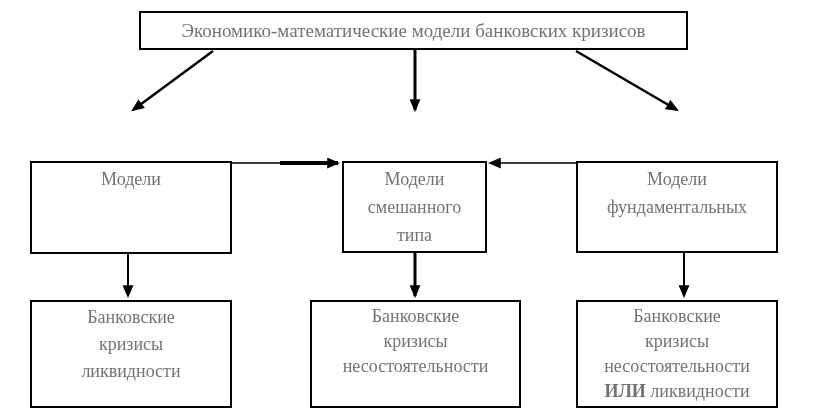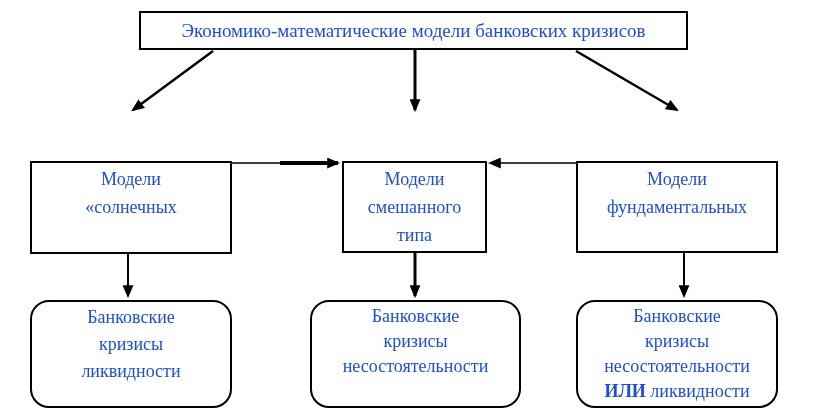--- a/index.html
+++ b/index.html
@@ -1,40 +1,40 @@
 <!DOCTYPE html>
 <html><head>
 <meta charset="utf-8">
 <style>
   html,body{margin:0;padding:0;background:#ffffff;}
   .canvas{
     position:relative;
     width:826px;height:417px;
     background:#ffffff;
     font-family:"Liberation Serif", serif;
-    color:#1d4ed8;
+    color:#737373;
     overflow:hidden;
   }
   .arrows{position:absolute;left:0;top:0;width:826px;height:417px;}
   .arrows line{stroke:#000000;}
   .box{
     position:absolute;
     box-sizing:border-box;
     background:#ffffff;
     border:2px solid #000000;
     text-align:center;
     font-size:18px;
     line-height:28px;
   }
   .box.root{
     display:flex;align-items:center;justify-content:center;
     font-size:19px;line-height:22px;
   }
   .box.mid{padding-top:2px;margin-top:48px;}
-  .box.bot{padding-top:2px;line-height:25px;border-radius:19px;}
+  .box.bot{padding-top:2px;line-height:25px;}
   .box.bot.lh27{line-height:27px;}
   .line{white-space:nowrap;}
   b{font-weight:bold;}
 </style>
 </head>
 <body>
 
 <div class="canvas">
 
   <svg class="arrows" viewBox="0 0 826 417" aria-hidden="true">
@@ -53,21 +53,20 @@
     <line x1="415" y1="205" x2="415" y2="296" stroke-width="3" marker-end="url(#ah)"></line>
     <line x1="684" y1="205" x2="684" y2="296" stroke-width="2" marker-end="url(#ah)"></line>
   </svg>
 
   <div class="box root" style="left:139px;top:11px;width:549px;height:39px;">
     <span>Экономико-математические модели банковских кризисов</span>
   </div>
 
   <div class="box mid" style="left:30px;top:113px;width:202px;height:93px;">
     <div class="line">Модели</div>
-    <div class="line">«солнечных</div>
   </div>
 
   <div class="box mid" style="left:342px;top:113px;width:145px;height:92px;">
     <div class="line">Модели</div>
     <div class="line">смешанного</div>
     <div class="line">типа</div>
   </div>
 
   <div class="box mid" style="left:576px;top:113px;width:202px;height:92px;">
     <div class="line">Модели</div>

